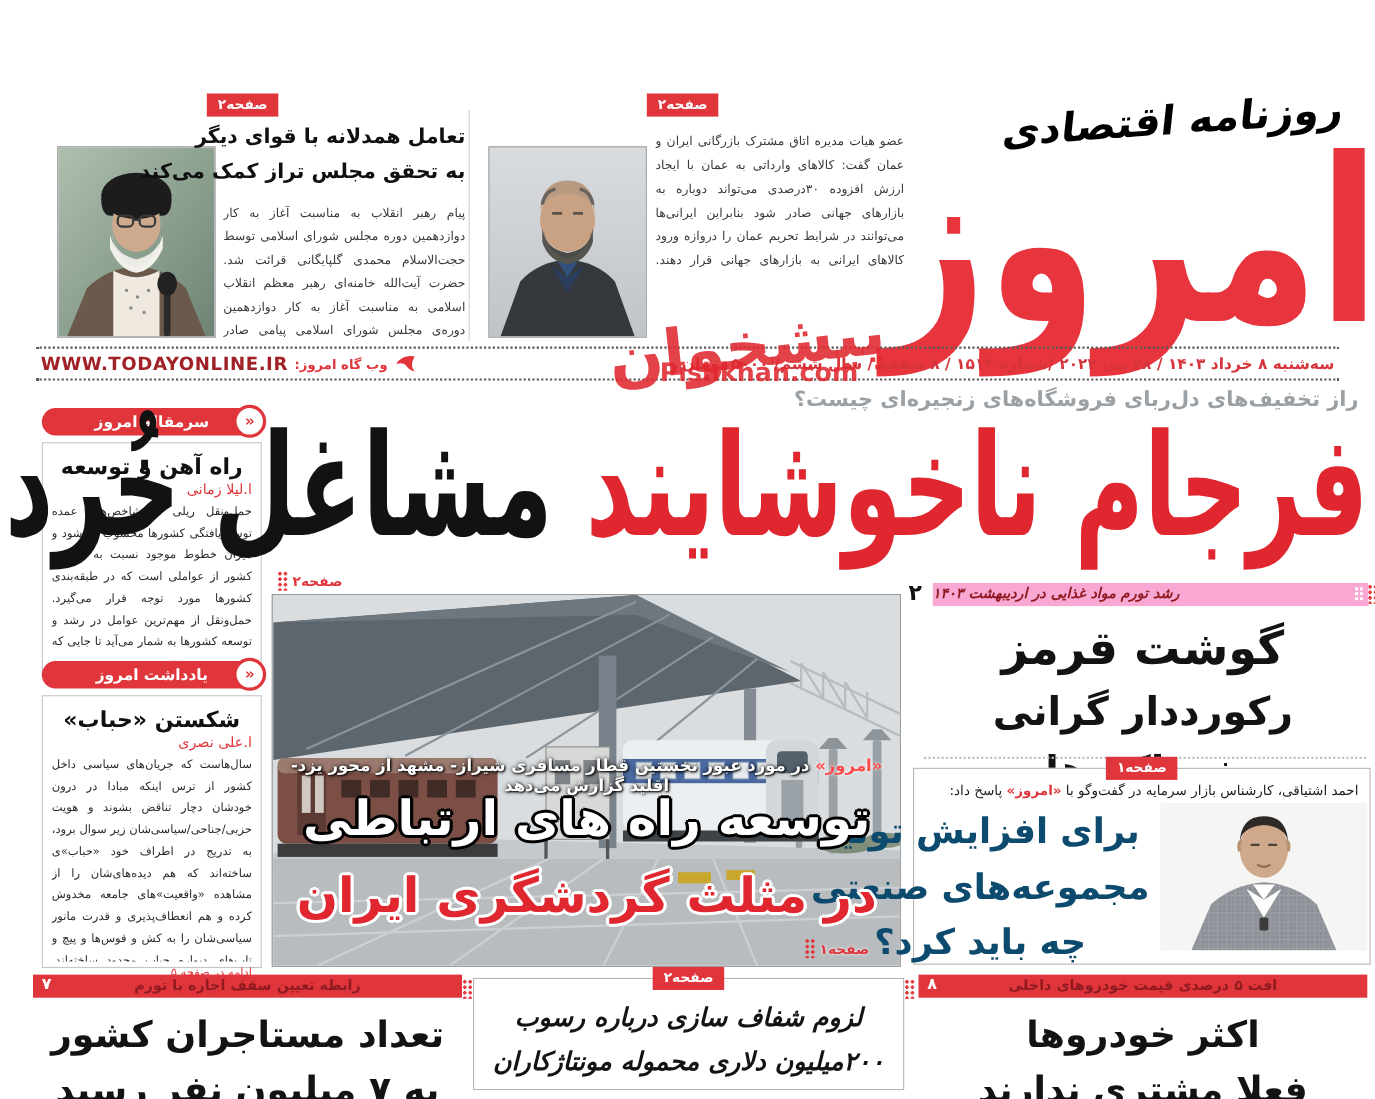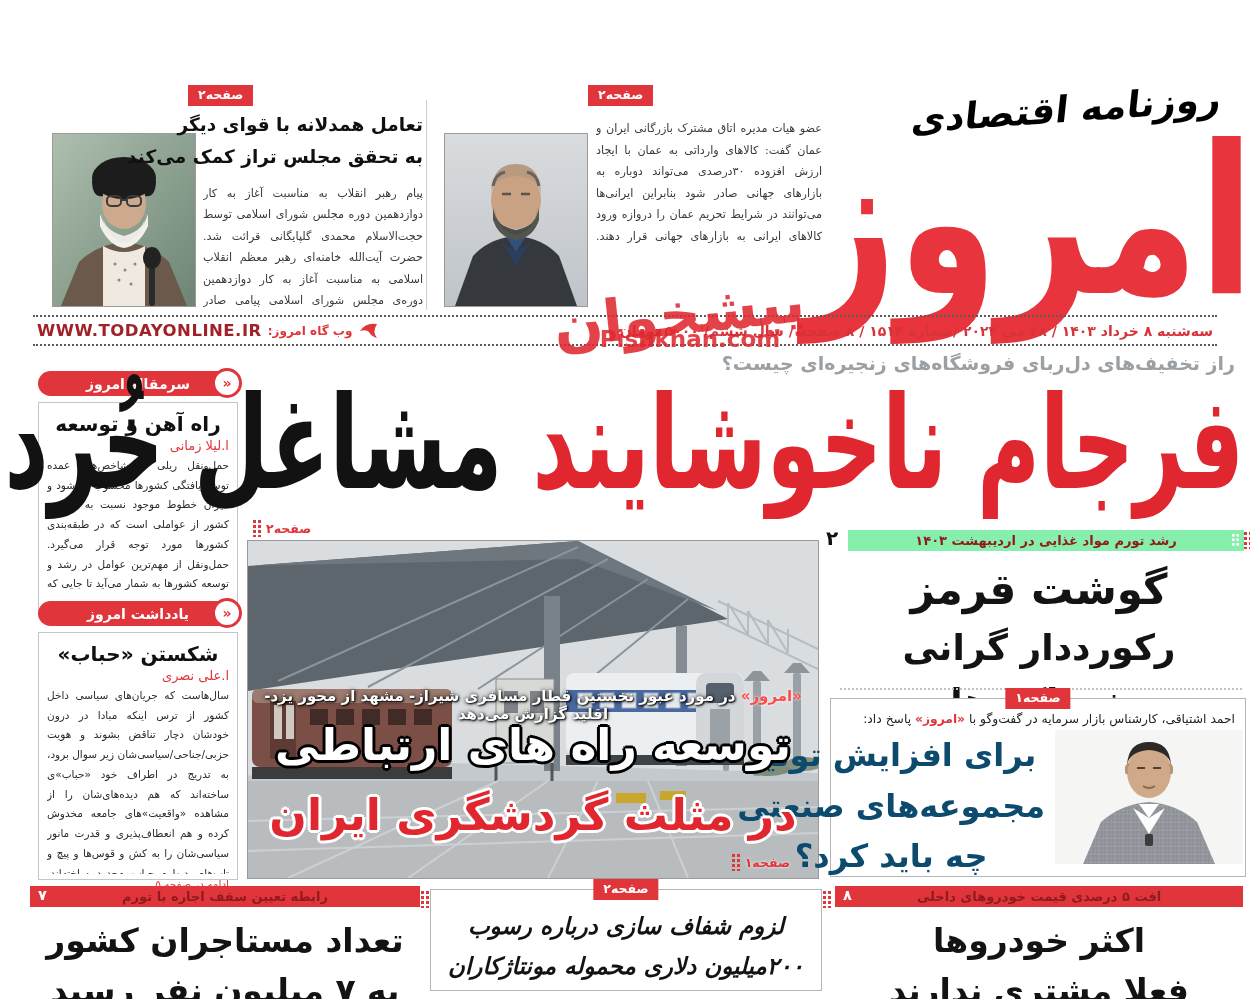--- a/index.html
+++ b/index.html
@@ -80,22 +80,22 @@
                  font-weight:bold;text-shadow:0 0 4px #000,1px 1px 2px #000;z-index:3;}
   #train-caption .brand{color:#ff4a4a;text-shadow:0 0 3px #fff;}
   .overlay{position:absolute;width:100%;text-align:center;font-weight:900;z-index:3;}
   #overlay1{top:178px;font-size:44px;color:#fff;
     text-shadow:-3px 0 #000,3px 0 #000,0 -3px #000,0 3px #000,-2px -2px #000,2px 2px #000,-2px 2px #000,2px -2px #000;padding-left:21px;}
   #overlay2{top:248px;font-size:44px;color:#e0262e;
     text-shadow:-3px 0 #fff,3px 0 #fff,0 -3px #fff,0 3px #fff,-2px -2px #fff,2px 2px #fff,-2px 2px #fff,2px -2px #fff;}
   #train-pageref{position:absolute;bottom:7px;right:28px;color:#e0353b;font-size:12.5px;font-weight:bold;
                  display:flex;align-items:center;gap:4px;z-index:4;text-shadow:0 0 3px #fff;}
   
-  #food-strip{position:absolute;left:848px;top:530px;width:396px;height:21px;background:#86efac;
-              display:flex;align-items:center;justify-content:center;z-index:2;}
+  #food-strip{position:absolute;left:848px;top:530px;width:396px;height:21px;background:#f9a8d4;
+              display:flex;align-items:center;justify-content:flex-end;z-index:2;font-style:italic;}
   #food-strip .strip-label{color:#8f1b20;font-size:13px;font-weight:bold;}
   #food-strip .whitedots{position:absolute;right:5px;top:3px;}
   #food-num{position:absolute;left:826px;top:526px;font-size:20px;font-weight:900;color:#111;z-index:2;}
   #food-title{position:absolute;left:833px;top:560px;width:412px;text-align:center;font-weight:900;color:#131313;}
   #food-title .l1{font-size:42px;line-height:1.45;display:block;}
   #food-title .l2{font-size:36px;line-height:1.5;display:block;}
   #rc-divider{position:absolute;left:840px;top:688px;width:402px;border-top:2px dotted #c2c2c2;}
   
   #interview{position:absolute;left:830px;top:698px;width:416px;height:179px;border:1px solid #b5b5b5;
              background:#fff;box-sizing:border-box;}

